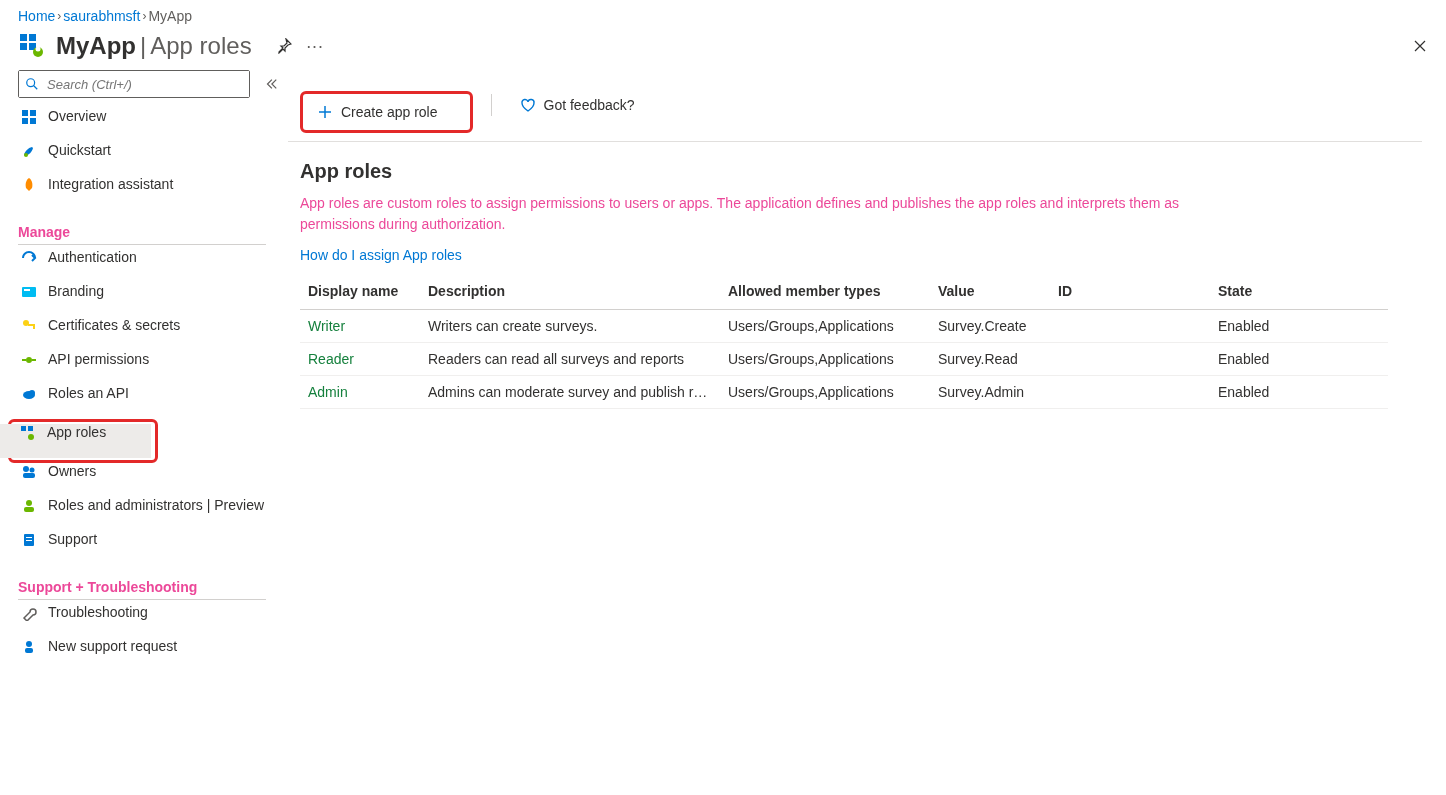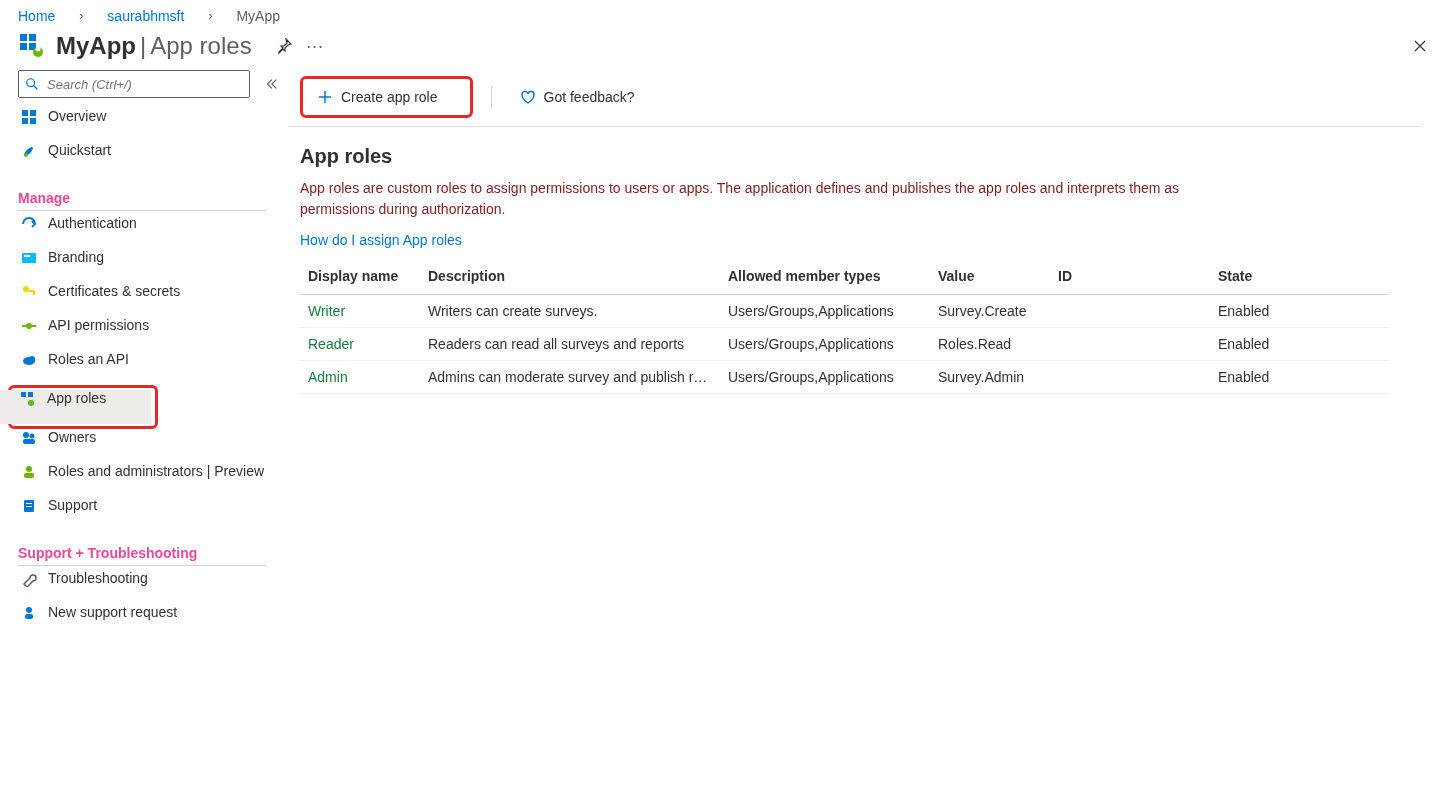--- a/index.html
+++ b/index.html
@@ -2,21 +2,21 @@
 <html><head>
 <meta charset="utf-8">
 <style>
   * { box-sizing: border-box; }
   html,body { margin:0; padding:0; font-family: "Segoe UI", -apple-system, BlinkMacSystemFont, sans-serif; font-size:14px; color:#323130; background:#fff; }
   a { text-decoration:none; }
   .link { color:#0078d4; cursor:pointer; }
 
   .page { width:1446px; height:795px; overflow:hidden; }
 
-  .breadcrumb { padding:8px 18px 6px; font-size:14px; color:#0078d4; display:flex; align-items:center; gap:22px; }
+  .breadcrumb { padding:8px 18px 6px; font-size:14px; color:#0078d4; display:flex; align-items:center; gap:0; }
   .breadcrumb .sep { color:#605e5c; font-size:12px; padding:0 2px; }
   .breadcrumb .crumb.last { color:#605e5c; }
 
   .header { display:flex; align-items:center; padding:2px 18px 10px; gap:10px; }
   .header .titles { display:flex; align-items:baseline; gap:4px; font-size:24px; }
   .header .app-name { font-weight:700; }
   .header .bar { color:#605e5c; font-weight:400; }
   .header .section { color:#605e5c; font-weight:400; }
   .header .actions { display:flex; align-items:center; gap:14px; margin-left:14px; }
   .header .close { margin-left:auto; color:#323130; cursor:pointer; }
@@ -35,25 +35,25 @@
   .nav-item.active { background:#edebe9; font-weight:400; margin-left:-18px; padding-left:20px; width:calc(100% + 18px); }
   .nav-section { font-weight:600; font-size:14px; color:#ec4899; margin:14px 0 4px; border-bottom:1px solid #d2d0ce; padding-bottom:4px; width:248px; }
 
   .highlight-box { border:3px solid #e32929; border-radius:6px; padding:2px 4px; }
   .sidebar .highlight-box { margin-left:-10px; padding-left:6px; width:150px; }
 
   .main { flex:1; padding:0 24px 0 0; position:relative; }
   .toolbar { display:flex; align-items:center; gap:18px; padding:6px 0 8px 12px; border-bottom:1px solid #e1dfdd; }
   .toolbar-button { display:flex; align-items:center; gap:8px; padding:6px 10px; cursor:pointer; color:#323130; font-size:14px; background:#fff; }
   .toolbar-button .ic { color:#0078d4; }
-  .toolbar .highlight-box { padding:4px 22px 4px 4px; }
+  .toolbar .highlight-box { padding:4px 22px 4px 4px;margin-top:15px; }
 
   .content { padding:18px 0 0 12px; max-width:1100px; }
   .content h2 { font-size:20px; font-weight:600; margin:0 0 10px; }
-  .content p { margin:0 0 12px; line-height:1.5; color:#7f1d1d; max-width:880px; }
+  .content p { margin:0 0 12px; line-height:1.5; color:#ec4899; max-width:880px; }
 
   table { border-collapse:collapse; width:100%; margin-top:10px; }
   th { text-align:left; font-weight:600; font-size:14px; border-bottom:1px solid #d2d0ce; padding:10px 8px; }
   td { padding:8px 8px; font-size:14px; border-bottom:1px solid #f0efee; vertical-align:top; }
   td .link { color:#15803d; }
   td.desc { color:#323130; white-space:nowrap; overflow:hidden; text-overflow:ellipsis; max-width:280px; }
 
   svg { display:block; }
 </style>
 </head>
@@ -133,20 +133,28 @@
       </li>
       <li class="nav-item">
         <span class="ic">
               <svg width="16" height="16" viewBox="0 0 16 16">
                 <path d="M3 12c1-4 4-7 8-8l1 1c-1 4-4 7-8 8z" fill="#0078d4"></path>
                 <circle cx="5" cy="12" r="2" fill="#6bb700"></circle>
               </svg>
             </span>
         <span>Quickstart</span>
       </li>
+      <li class="nav-item">
+        <span class="ic">
+              <svg width="16" height="16" viewBox="0 0 16 16">
+                <path d="M8 1c3 2 4 6 3 10l-3 3-3-3C4 7 5 3 8 1z" fill="#ff8c00"></path>
+              </svg>
+            </span>
+        <span>Integration assistant</span>
+      </li>
     </ul>
 
     <div class="nav-section">Manage</div>
     <ul class="nav">
       <li class="nav-item">
         <span class="ic">
               <svg width="16" height="16">
                 <path d="M2 8a6 6 0 0 1 12 0" fill="none" stroke="#0078d4" stroke-width="2"></path>
                 <polyline points="11,5 14,8 11,11" fill="none" stroke="#0078d4" stroke-width="2"></polyline>
               </svg>
@@ -302,21 +310,21 @@
                 <td class="desc">Writers can create surveys.</td>
                 <td>Users/Groups,Applications</td>
                 <td>Survey.Create</td>
                 <td></td>
                 <td>Enabled</td>
               </tr>
               <tr>
                 <td><span class="link">Reader</span></td>
                 <td class="desc">Readers can read all surveys and reports</td>
                 <td>Users/Groups,Applications</td>
-                <td>Roles.Read</td>
+                <td>Survey.Read</td>
                 <td></td>
                 <td>Enabled</td>
               </tr>
               <tr>
                 <td><span class="link">Admin</span></td>
                 <td class="desc">Admins can moderate survey and publish re…</td>
                 <td>Users/Groups,Applications</td>
                 <td>Survey.Admin</td>
                 <td></td>
                 <td>Enabled</td>

